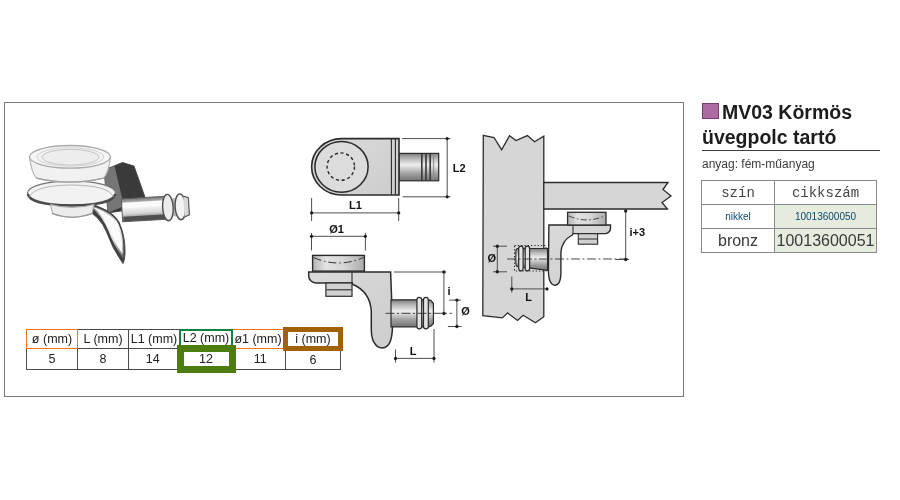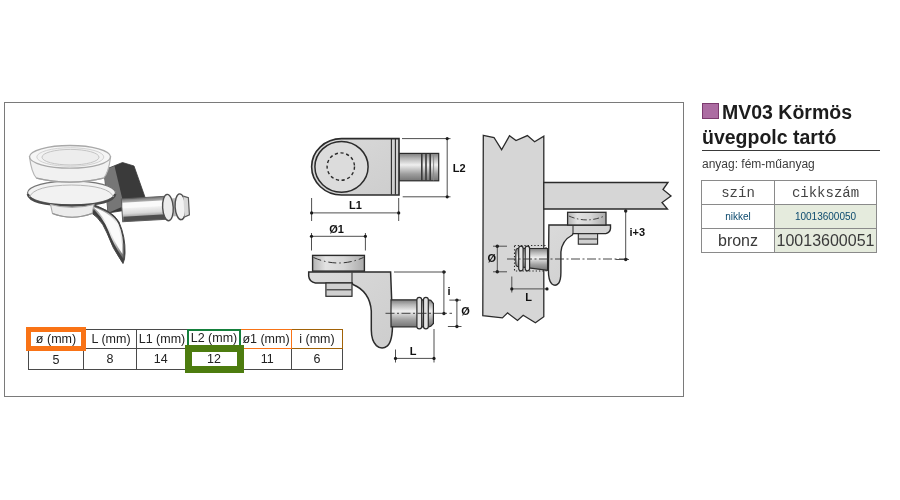--- a/index.html
+++ b/index.html
@@ -9,26 +9,26 @@
   td{text-align:center;vertical-align:middle;padding:0;}
 </style>
 </head>
 <body>
 
 <div class="abs" style="left:4px;top:102px;width:678px;height:293px;border:1px solid #7a7a7a;"></div>
 
 <table class="abs" style="left:26px;top:327px;">
   <tbody>
       <tr style="height:19px;font-size:12.5px;color:#222;">
-    <td style="width:50px;border:5px solid #f97316;">ø (mm)</td>
+    <td style="width:50px;border:1px solid #f97316;">ø (mm)</td>
     <td style="width:50px;border:1px solid #4a4a4a;">L (mm)</td>
     <td style="width:50px;border:1px solid #4a4a4a;">L1 (mm)</td>
     <td style="width:50px;border:2px solid #15803d;">L2 (mm)</td>
     <td style="width:50px;border:1px solid #f97316;margin-left:36px;">ø1 (mm)</td>
-    <td style="width:50px;border:1px solid #a16207;">i (mm)</td>
+    <td style="width:50px;border:5px solid #a16207;">i (mm)</td>
   </tr>
   <tr style="height:18px;font-size:12.5px;color:#222;">
     <td style="border:1px solid #4a4a4a;">5</td>
     <td style="border:1px solid #4a4a4a;">8</td>
     <td style="border:1px solid #4a4a4a;">14</td>
     <td style="border:7px solid #4d7c0f;">12</td>
     <td style="border:1px solid #4a4a4a;">11</td>
     <td style="border:1px solid #4a4a4a;">6</td>
   </tr>
 </tbody>

